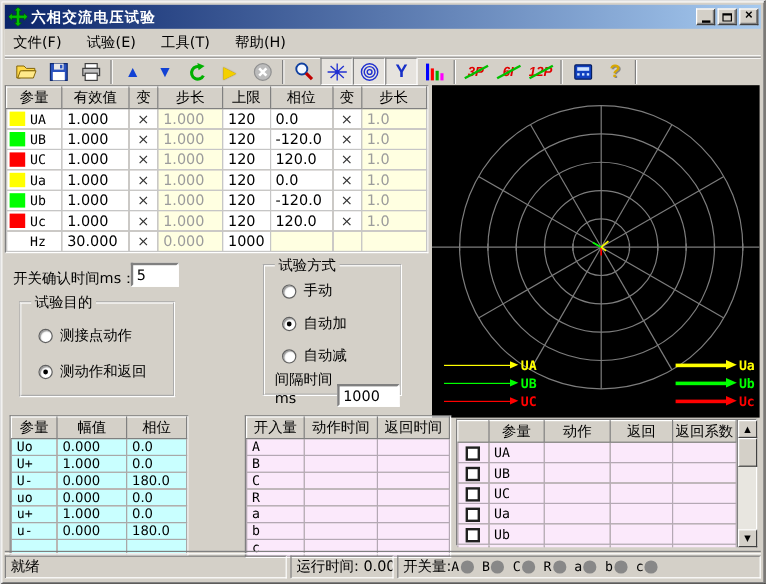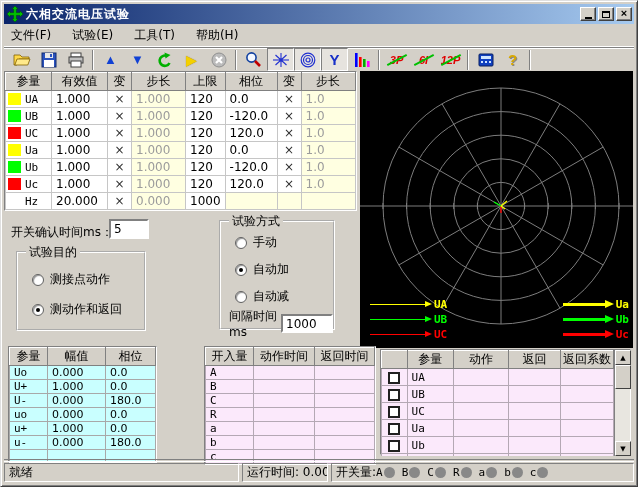--- a/index.html
+++ b/index.html
@@ -69,21 +69,21 @@
     font-size:12px; padding:0 3px; height:20px; font-family:"DejaVu Sans","Liberation Sans",sans-serif; }
   .confirm-input { position:absolute; left:108px; top:218px; width:40px; }
   .groupbox { position:absolute; border:2px groove #fff; }
   .gtitle { position:absolute; top:-9px; left:8px; background:var(--face,#d4d0c8); padding:0 3px; }
   .purpose-box { left:15px; top:250px; width:130px; height:80px;text-align:right; }
   .mode-box { left:218px; top:219px; width:116px; height:110px; }
   .radio-row { position:absolute; display:flex; align-items:center; gap:6px; }
   .radio { width:12px; height:12px; border-radius:50%; background:#fff; border:1px solid #606060;
     box-shadow:inset 1px 1px 1px rgba(64,64,64,.55), inset -1px -1px 0 #fff; position:relative; flex:none; }
   .radio.checked::after { content:""; position:absolute; left:3px; top:3px; width:4px; height:4px; border-radius:50%; background:#000; }
-  .interval-row { position:absolute; left:8px; top:86px; display:flex; align-items:center; gap:4px; }
+  .interval-row { position:absolute; left:8px; top:86px; display:flex; align-items:flex-end; gap:4px; }
   .interval-input { width:52px; height:19px; }
 
   
   .chart { position:absolute; left:359px; top:70px; width:273px; height:277px; background:var(--chart_bg,#000); }
   .legend { position:absolute; display:flex; flex-direction:column; gap:3px; }
   .legend-left { left:10px; bottom:8px; }
   .legend-right { right:4px; bottom:8px; }
   .legend-row { display:flex; align-items:center; height:12px; }
   .arrow { display:flex; align-items:center; }
   .arrow .aline { background:currentColor; }
@@ -349,21 +349,21 @@
         <td class="val">1.000</td>
         <td class="var">×</td>
         <td class="ro">1.000</td>
         <td class="val">120</td>
         <td class="val">120.0</td>
         <td class="var">×</td>
         <td class="ro">1.0</td>
       </tr>
       <tr>
         <td class="namecell"><span class="swatch"></span><span class="pname">Hz</span></td>
-        <td class="val">20.000</td>
+        <td class="val">30.000</td>
         <td class="var">×</td>
         <td class="ro">0.000</td>
         <td class="val">1000</td>
         <td class="ro"></td>
         <td class="ro"></td>
         <td class="ro"></td>
       </tr>
     </tbody>
       </table>
   </div>

